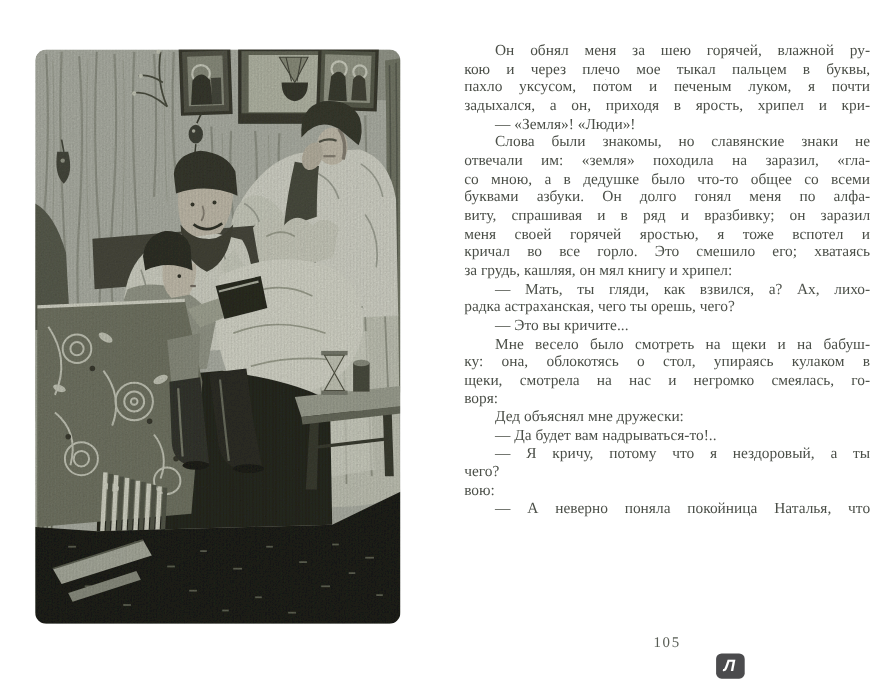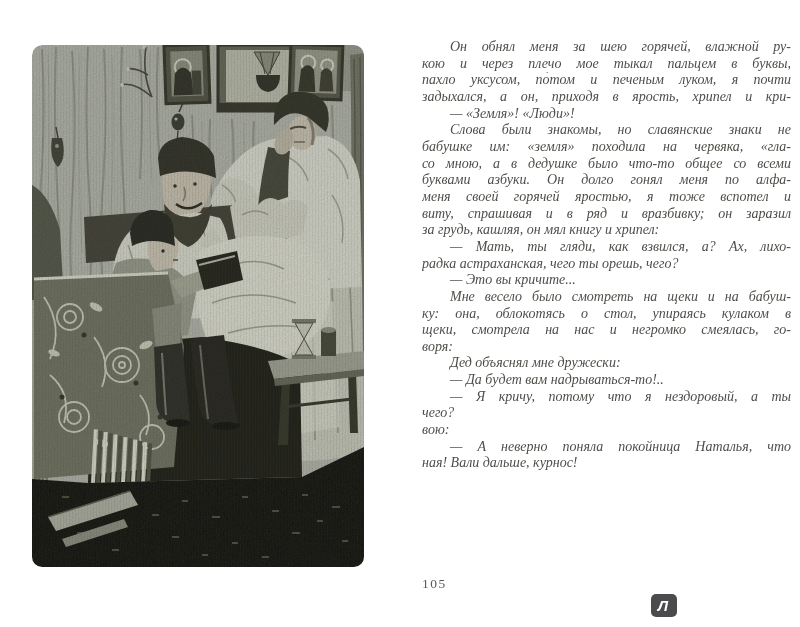--- a/index.html
+++ b/index.html
@@ -12,28 +12,28 @@
   
   .illu{position:absolute;left:32px;top:45px;width:332px;height:522px;}
   
   .text-block{
     position:absolute;left:422px;top:39px;width:369px;
     color:#4b4f48;
   }
   .line{
     font-size:14px;line-height:16.66px;height:16.66px;
     text-align:justify;text-align-last:justify;
-    overflow:hidden;white-space:nowrap;font-style:italic;
+    overflow:hidden;white-space:nowrap;
   }
   .line{white-space:normal;}
   .line.para-end{text-align-last:left;}
   .line.indent{text-indent:28px;}
   .page-number{
     position:absolute;left:422px;top:576px;width:369px;
-    font-size:13.5px;letter-spacing:1.5px;color:#575c54;
+    text-align:center;font-size:13.5px;letter-spacing:1.5px;color:#575c54;
   }
   
   .logo{
     position:absolute;left:651px;top:594px;width:26px;height:23px;
     background:#4b4b4d;border-radius:5px;
     display:flex;align-items:center;justify-content:center;
   }
   .logo span{
     color:#ffffff;font-family:"Liberation Sans","DejaVu Sans",sans-serif;
     font-weight:bold;font-style:italic;font-size:15px;line-height:1;
@@ -354,40 +354,40 @@
   </div>
 
   <div class="text-block">
 
   <div class="line indent">Он обнял меня за шею горячей, влажной ру-</div>
       <div class="line">кою и через плечо мое тыкал пальцем в буквы,</div>
       <div class="line">пахло уксусом, по́том и печеным луком, я почти</div>
       <div class="line">задыхался, а он, приходя в ярость, хрипел и кри-</div>
       <div class="line indent para-end">— «Земля»! «Люди»!</div>
       <div class="line indent">Слова были знакомы, но славянские знаки не</div>
-      <div class="line">бабушке им: «земля» походила на червяка, «гла-</div>
+      <div class="line">отвечали им: «земля» походила на заразил, «гла-</div>
       <div class="line">со мною, а в дедушке было что-то общее со всеми</div>
       <div class="line">буквами азбуки. Он долго гонял меня по алфа-</div>
+      <div class="line">виту, спрашивая и в ряд и вразбивку; он заразил</div>
       <div class="line">меня своей горячей яростью, я тоже вспотел и</div>
-      <div class="line">виту, спрашивая и в ряд и вразбивку; он заразил</div>
+      <div class="line">кричал во все горло. Это смешило его; хватаясь</div>
       <div class="line para-end">за грудь, кашляя, он мял книгу и хрипел:</div>
       <div class="line indent">— Мать, ты гляди, как взвился, а? Ах, лихо-</div>
       <div class="line para-end">радка астраханская, чего ты орешь, чего?</div>
       <div class="line indent para-end">— Это вы кричите...</div>
       <div class="line indent">Мне весело было смотреть на щеки и на бабуш-</div>
       <div class="line">ку: она, облокотясь о стол, упираясь кулаком в</div>
       <div class="line">щеки, смотрела на нас и негромко смеялась, го-</div>
       <div class="line para-end">воря:</div>
       <div class="line indent para-end">Дед объяснял мне дружески:</div>
       <div class="line indent para-end">— Да будет вам надрываться-то!..</div>
       <div class="line indent">— Я кричу, потому что я нездоровый, а ты</div>
       <div class="line para-end">чего?</div>
       <div class="line para-end">вою:</div>
       <div class="line indent">— А неверно поняла покойница Наталья, что</div>
-      <div class="line para-end">ная! Вали дальше, курнос!</div>
     </div>
 
   <div class="page-number">105</div>
 
   <div class="logo">
     <span>Л</span>
   </div>
 
 </div>
 

